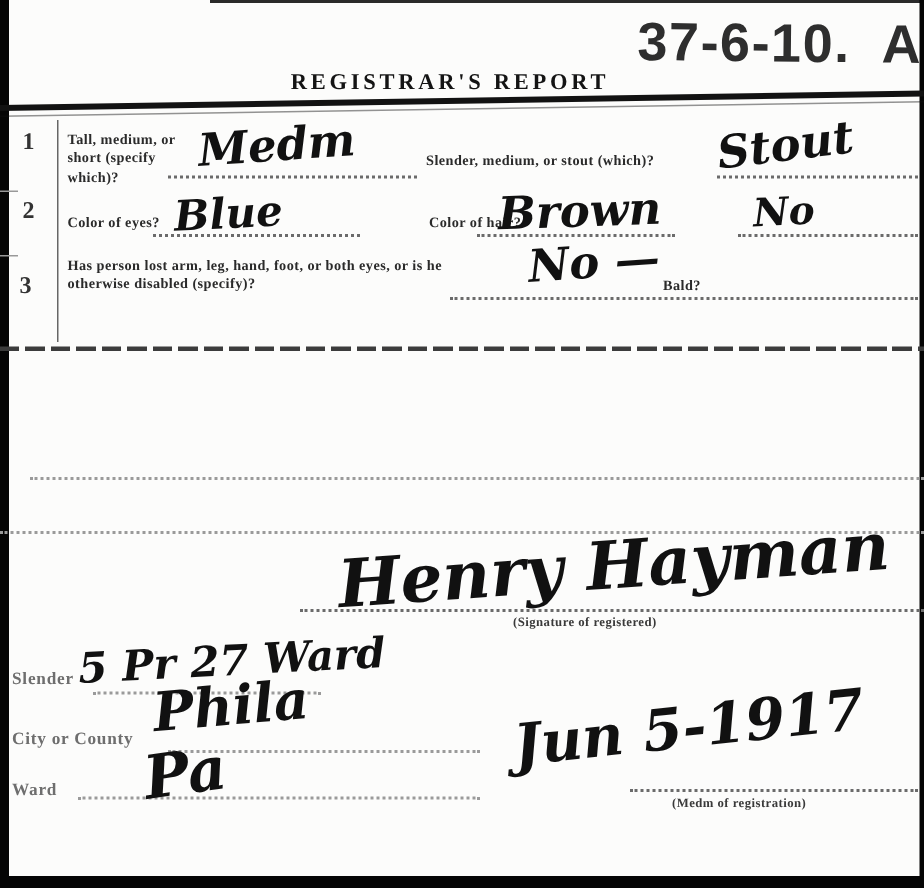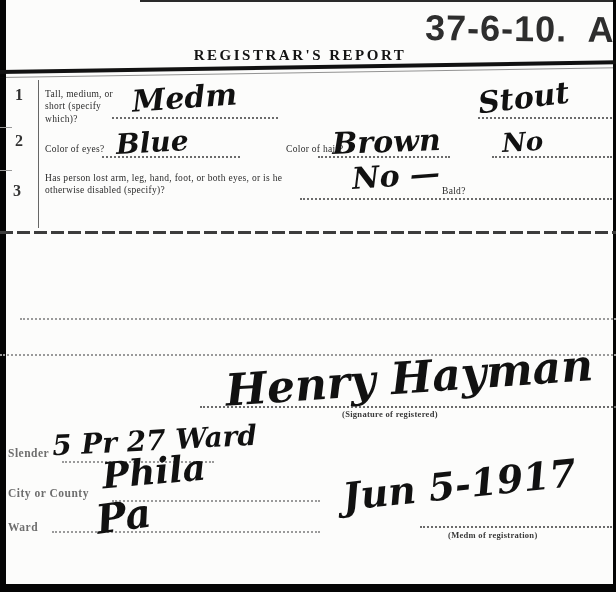--- a/index.html
+++ b/index.html
@@ -6,21 +6,21 @@
   #paper{
     position:relative;width:616px;height:592px;overflow:hidden;
     background:#fcfcfb;
     font-family:"Liberation Serif", serif;color:#1d1d1d;
   }
   .abs{position:absolute;}
   
   .b{background:#050505;}
   
   .lbl{
-    font-family:"Liberation Serif", serif;font-weight:normal;
+    font-family:"Liberation Serif", serif;font-weight:bold;
     font-size:9.5px;line-height:1.3;color:#2a2a2a;letter-spacing:.3px;
   }
   .lbl-faded{font-weight:bold;color:#6e6e6e;font-size:11.5px;letter-spacing:.5px;}
   .num{font-family:"Liberation Serif", serif;font-weight:bold;font-size:16px;color:#333;}
   .dotline{height:0;border-bottom:2px dotted #6b6b6b;}
   .dotline-light{height:0;border-bottom:2px dotted #9a9a9a;}
   
   .hw{
     font-family:"DejaVu Serif", serif;font-style:italic;font-weight:bold;
     color:#111;white-space:nowrap;z-index:5;
@@ -63,20 +63,21 @@
   <div class="abs rule" style="left:0;top:77px;width:616px;height:1px;opacity:.45;"></div>
 
   <div class="abs vline" style="left:38px;top:80px;height:148px;"></div>
   <div class="abs tick" style="left:0;top:127px;width:12px;"></div>
   <div class="abs tick" style="left:0;top:170px;width:12px;"></div>
 
   <div class="abs num" style="left:15px;top:86px;">1</div>
   <div class="abs lbl" style="left:45px;top:88px;width:84px;">Tall, medium, or short (specify which)?</div>
   <div class="abs dotline" style="left:112px;top:117px;width:166px;"></div>
   <div class="abs hw" style="left:132px;top:80px;font-size:30px;transform:rotate(-4deg);">Medm</div>
+  <div class="abs lbl" style="left:284px;top:102px;white-space:nowrap;">Slender, medium, or stout (which)?</div>
   <div class="abs dotline" style="left:478px;top:117px;width:134px;"></div>
   <div class="abs hw" style="left:478px;top:80px;font-size:30px;transform:rotate(-7deg);">Stout</div>
 
   <div class="abs num" style="left:15px;top:132px;">2</div>
   <div class="abs lbl" style="left:45px;top:143px;white-space:nowrap;">Color of eyes?</div>
   <div class="abs dotline" style="left:102px;top:156px;width:138px;"></div>
   <div class="abs hw" style="left:116px;top:126px;font-size:28px;transform:rotate(-3deg);">Blue</div>
   <div class="abs lbl" style="left:246px;top:143px;white-space:nowrap;margin-left:40px;">Color of hair?</div>
   <div class="abs dotline" style="left:318px;top:156px;width:132px;"></div>
   <div class="abs hw" style="left:332px;top:124px;font-size:30px;transform:rotate(-2deg);">Brown</div>

